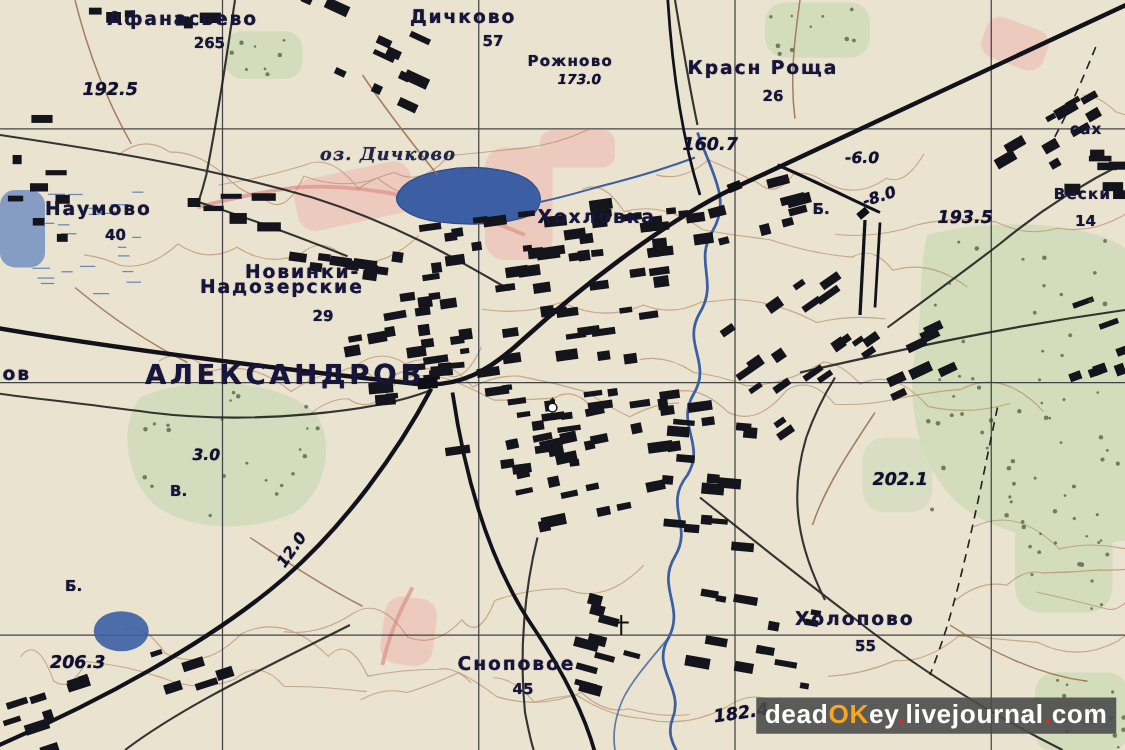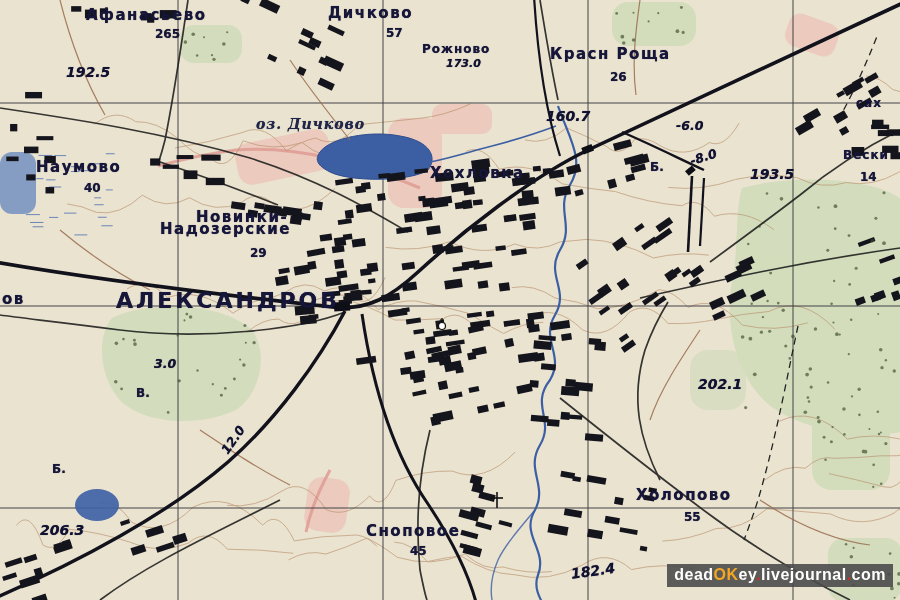--- a/index.html
+++ b/index.html
@@ -12,21 +12,21 @@
   .town{font-weight:bold;font-size:15px;letter-spacing:1.5px;color:var(--label,#16163a);}
   .townsm{font-weight:bold;font-size:12px;letter-spacing:1px;color:var(--label,#16163a);}
   .city{font-weight:bold;font-size:22px;letter-spacing:3px;color:var(--label,#16163a);}
   .num{font-weight:bold;font-size:12px;color:var(--label,#16163a);}
   .spot{font-weight:bold;font-style:italic;font-size:14px;color:var(--spotc,#101030);}
   .spotsm{font-weight:bold;font-style:italic;font-size:11px;color:var(--spotc,#101030);}
   .grade{font-weight:bold;font-style:italic;font-size:12.5px;color:var(--spotc,#101030);}
   .water{font-style:italic;font-weight:bold;font-size:14px;font-family:"DejaVu Serif",serif;
          color:#20264a;letter-spacing:1px;}
   .watermark{position:absolute;right:7px;bottom:13px;background:rgba(75,75,75,.9);
-             padding:2px 7px 3px;font-weight:bold;font-size:16px;letter-spacing:.5px;
+             padding:2px 7px 3px;font-weight:bold;font-size:21px;letter-spacing:.5px;
              font-family:"Liberation Sans","DejaVu Sans",sans-serif;}
   .wm-white{color:var(--wmwhite,#fff);} .wm-orange{color:var(--wmorange,#f5a623);}
   .wm-red{color:var(--wmred,#d03020);}
 </style>
 </head>
 <body>
 
 <div class="stage">
 
   <svg width="900" height="600" viewBox="0 0 900 600">

